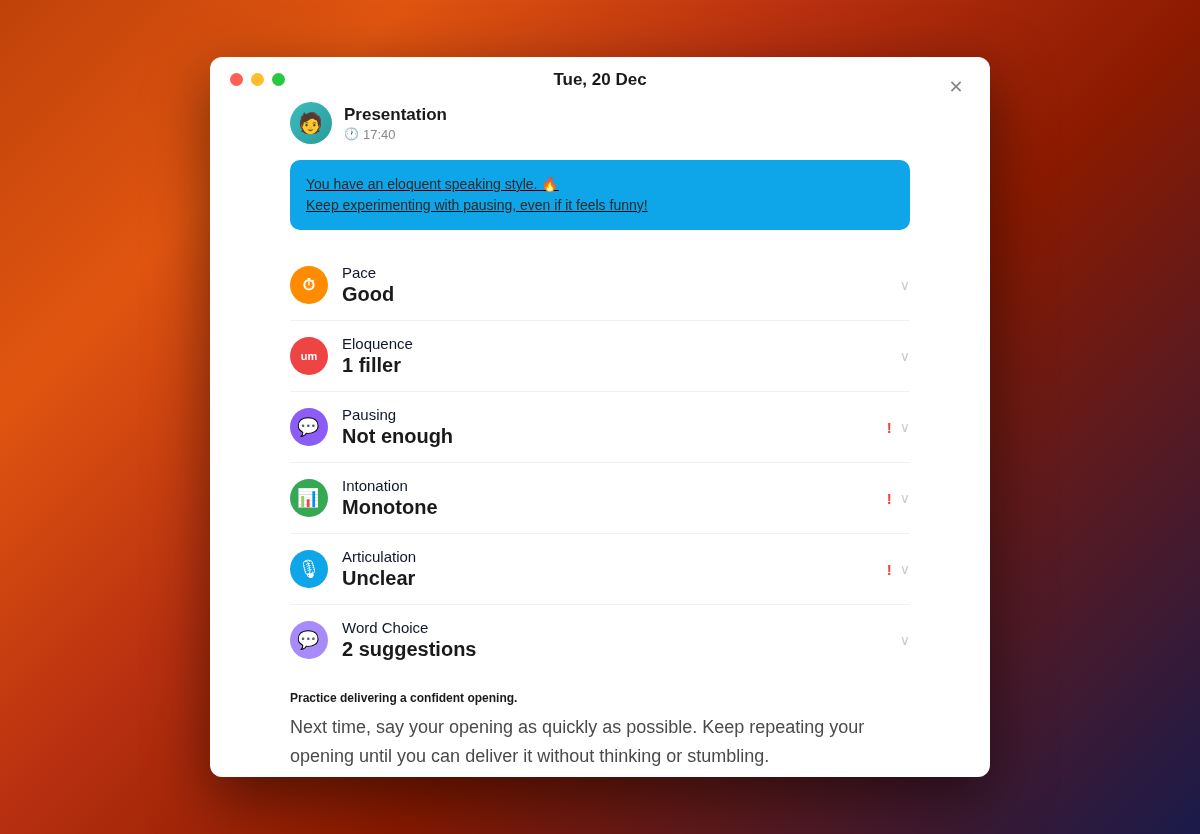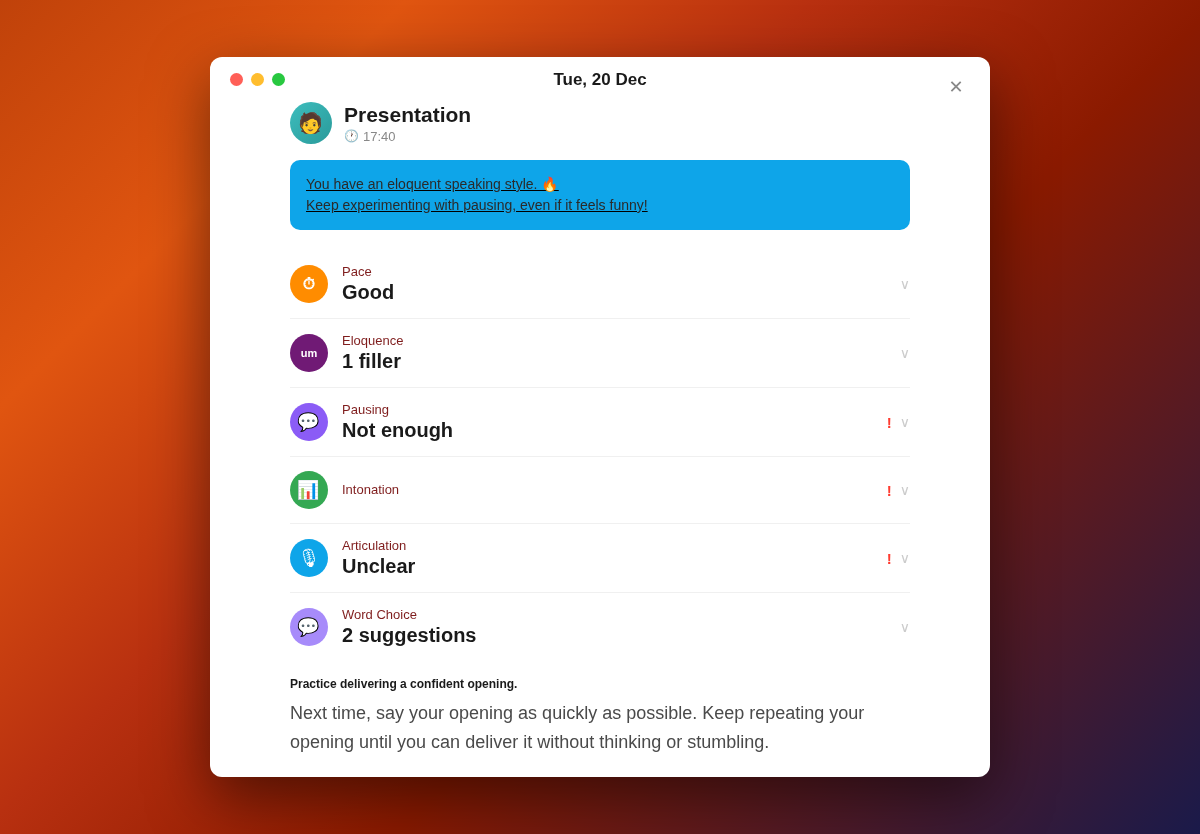--- a/index.html
+++ b/index.html
@@ -105,21 +105,21 @@
     }
 
     .avatar-figure {
       color: white;
       font-size: 20px;
     }
 
     .session-info {}
 
     .session-title {
-      font-size: 21px;
+      font-size: 17px;
       font-weight: 600;
       color: #1a1a1a;
     }
 
     .session-time {
       display: flex;
       align-items: center;
       gap: 4px;
       font-size: 13px;
       color: #888;
@@ -166,33 +166,33 @@
       border-radius: 50%;
       display: flex;
       align-items: center;
       justify-content: center;
       font-size: 18px;
       margin-right: 14px;
       flex-shrink: 0;
     }
 
     .icon-orange { background: #ff8c00; }
-    .icon-yellow { background: #701a75; }
+    .icon-yellow { background: #ef4444; }
     .icon-purple { background: #8b5cf6; }
     .icon-green { background: #34a853; }
     .icon-teal { background: #0ea5e9; }
     .icon-lavender { background: #a78bfa; }
 
     .metric-content {
       flex: 1;
     }
 
     .metric-label {
-      font-size: 13px;
-      color: #7f1d1d;
+      font-size: 15px;
+      color: #0f172a;
       margin-bottom: 2px;
     }
 
     .metric-value {
       font-size: 20px;
       font-weight: 700;
       color: #1a1a1a;
     }
 
     .metric-right {
@@ -307,20 +307,21 @@
         <div class="metric-right">
           <span class="warning-exclamation">!</span>
           <span class="chevron">∨</span>
         </div>
       </div>
 
       <div class="metric-item">
         <div class="metric-icon icon-green" style="font-size:18px; color:white;">📊</div>
         <div class="metric-content">
           <div class="metric-label">Intonation</div>
+          <div class="metric-value">Monotone</div>
         </div>
         <div class="metric-right">
           <span class="warning-exclamation">!</span>
           <span class="chevron">∨</span>
         </div>
       </div>
 
       <div class="metric-item">
         <div class="metric-icon icon-teal" style="font-size:18px; color:white;">🎙</div>
         <div class="metric-content">

